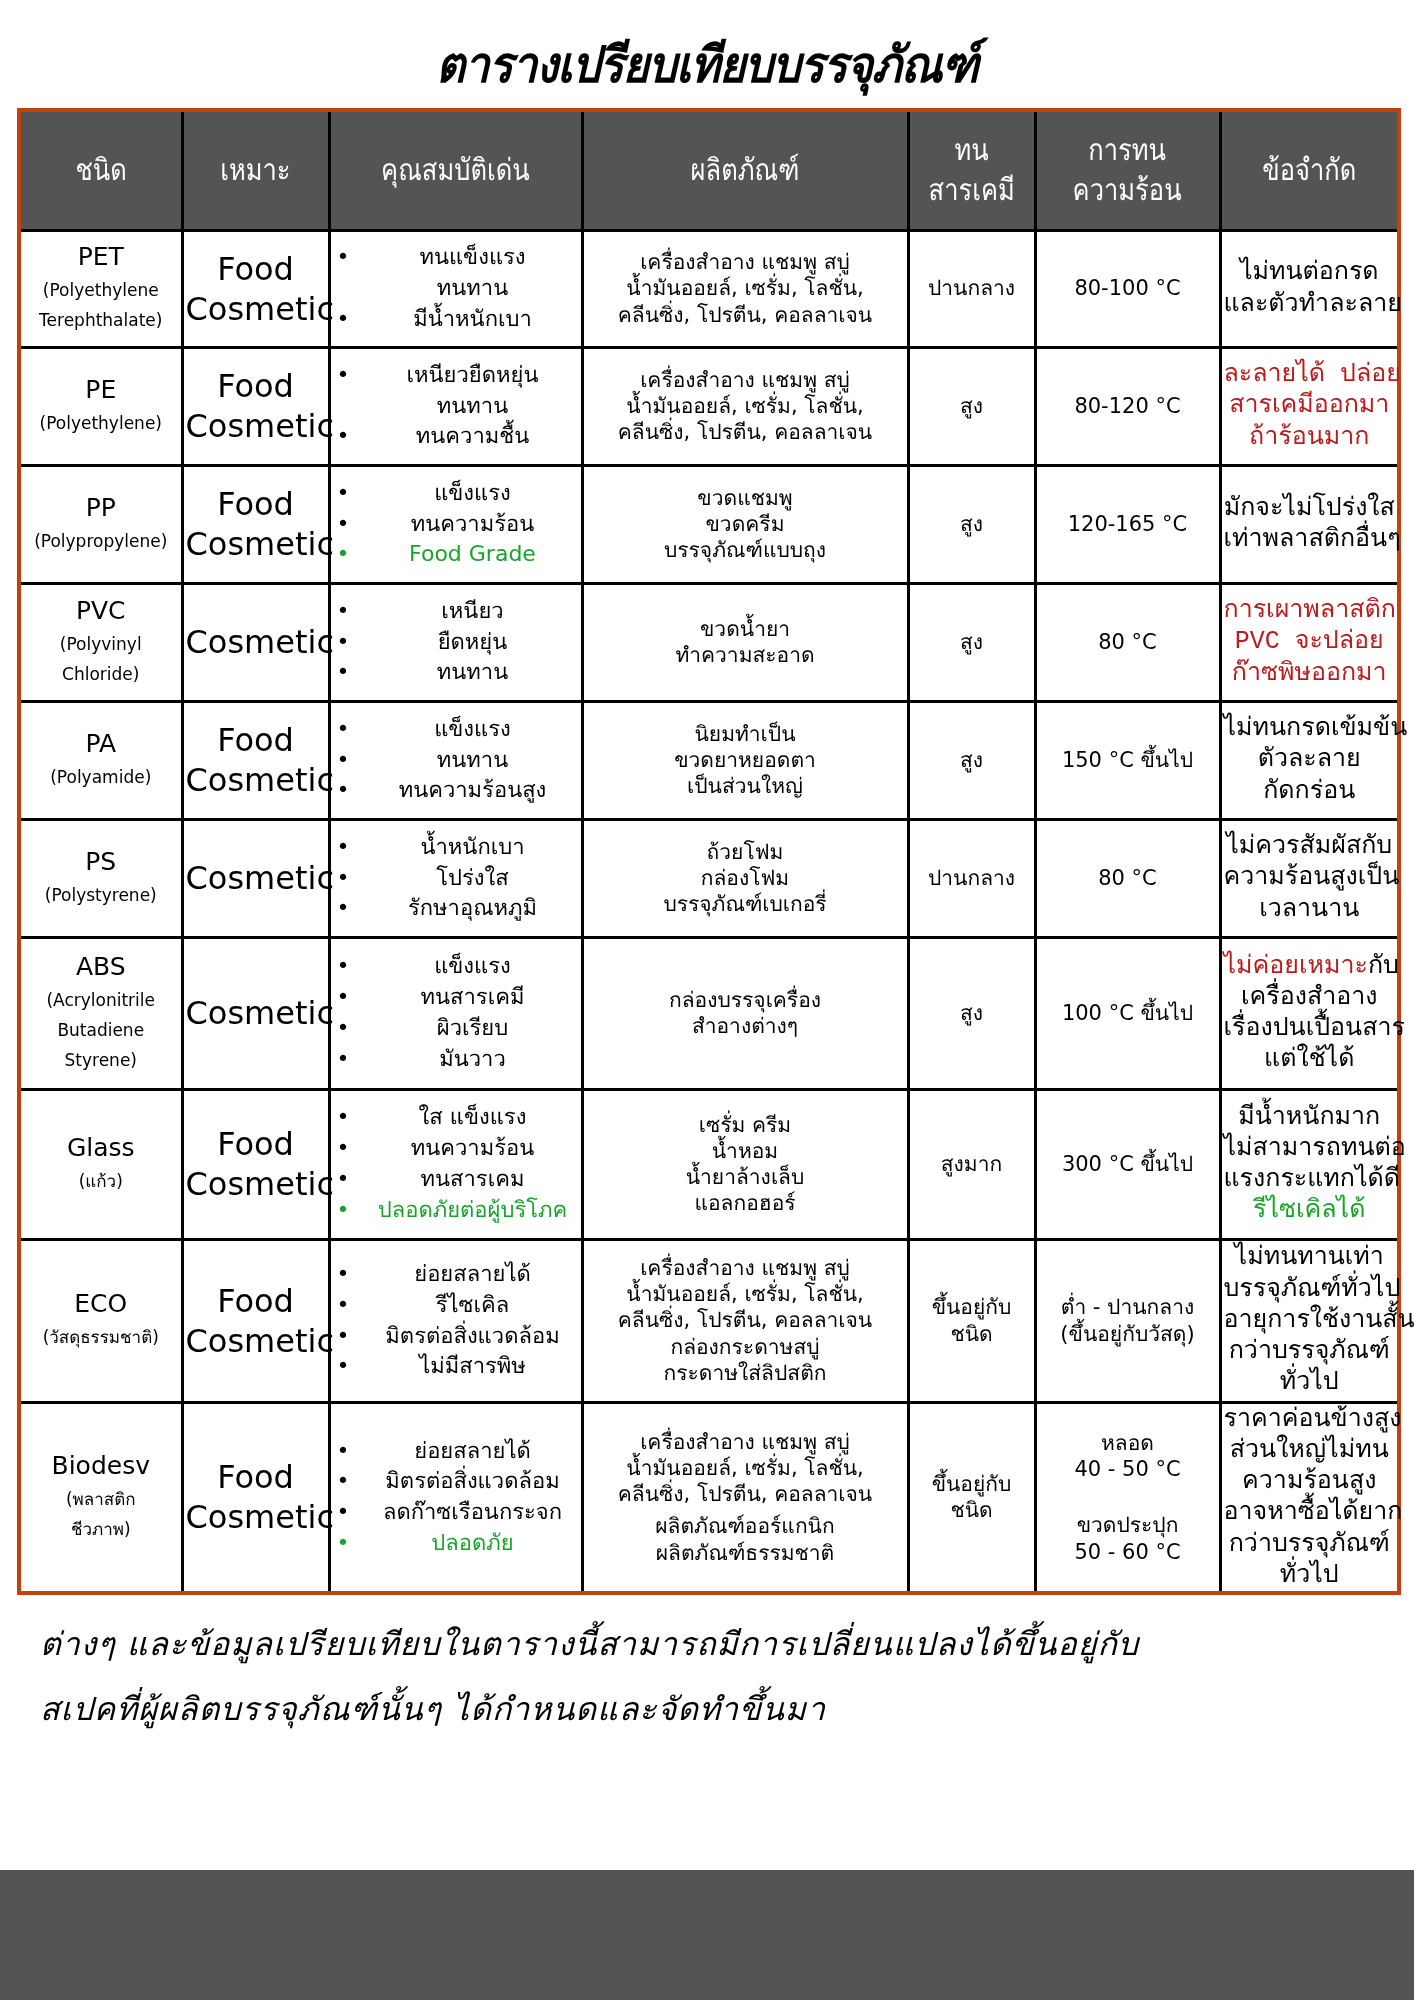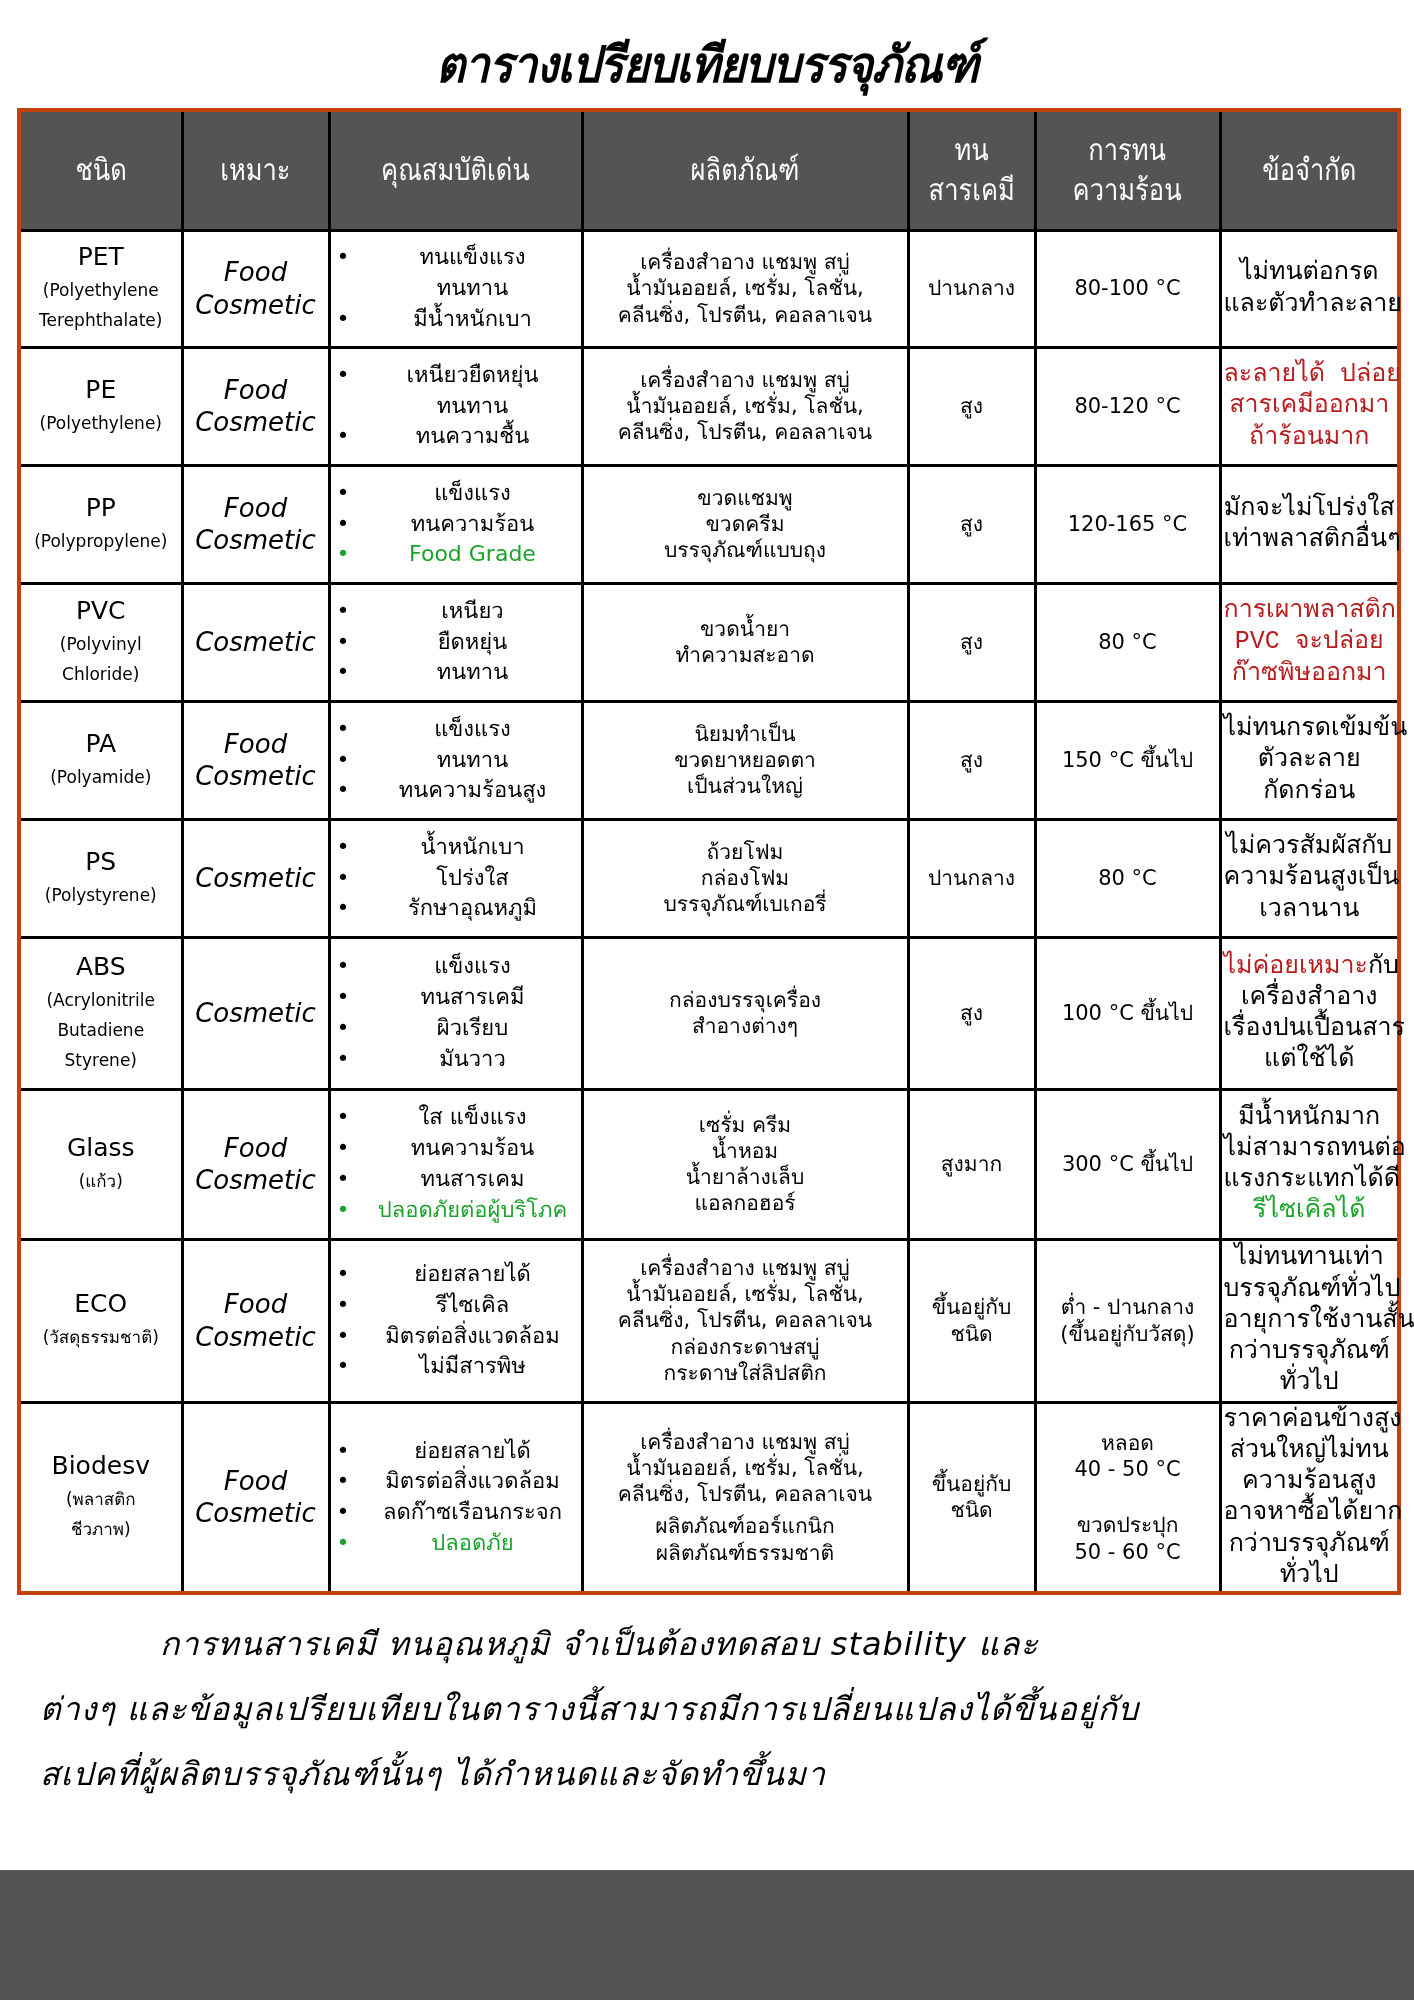--- a/index.html
+++ b/index.html
@@ -22,21 +22,21 @@
     padding: 0 2px; line-height: 1.25;
   }
   table.cmp th {
     background: #545454; color: #fff; font-weight: normal; font-size: 30px;
     height: 120px; line-height: 1.35; transform-origin: center;
   }
   th .hdr { display: inline-block; transform: scaleX(0.85); }
 
   td.type .code { font-size: 25px; display: block; margin-bottom: 4px; text-align: center; }
   td.type .full { font-size: 17px; display: block; line-height: 1.75; }
-  td.suit { font-size: 26px; line-height: 1.7; font-style: italic; }
+  td.suit { font-size: 32px; line-height: 1.7; }
   td.props { text-align: left; font-size: 22px; padding-left: 8px; }
   td.props ul { list-style: none; }
   td.props li { position: relative; padding-left: 34px; line-height: 1.4; white-space: nowrap; }
   td.props li::before { content: "\2022"; position: absolute; left: 4px; top: 0; font-size: 22px; }
   td.props li.cont::before { content: ""; }
   td.props li.green { color: #1aa32a; }
   td.products { font-size: 21px; line-height: 1.4; }
   td.products .line { display: block; white-space: nowrap; }
   td.products .gap { display: block; height: 6px; }
   td.chem, td.heat { font-size: 21px; line-height: 1.45; }
@@ -360,18 +360,17 @@
           <span class="line">ความร้อนสูง</span>
           <span class="line">อาจหาซื้อได้ยาก</span>
           <span class="line">กว่าบรรจุภัณฑ์</span>
           <span class="line">ทั่วไป</span>
         </td>
       </tr>
     </tbody>
 </table>
 
 <div class="note">
-  <span class="line indent">การทนสารเคมี ทนอุณหภูมิ จำเป็นต้องทดสอบ stability และ</span>
   <span class="line">ต่างๆ และข้อมูลเปรียบเทียบในตารางนี้สามารถมีการเปลี่ยนแปลงได้ขึ้นอยู่กับ</span>
   <span class="line">สเปคที่ผู้ผลิตบรรจุภัณฑ์นั้นๆ ได้กำหนดและจัดทำขึ้นมา</span>
 </div>
 
 <div class="footer-band"></div>
 
 </body></html>

